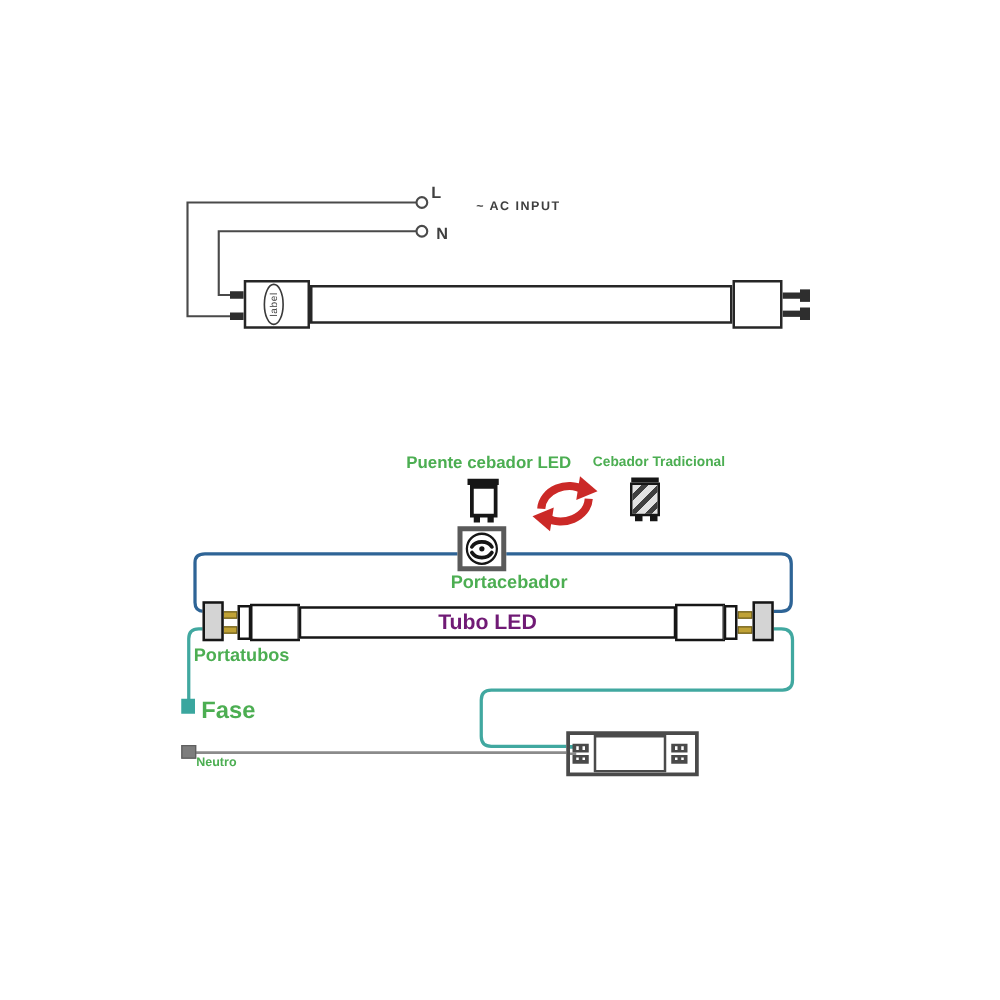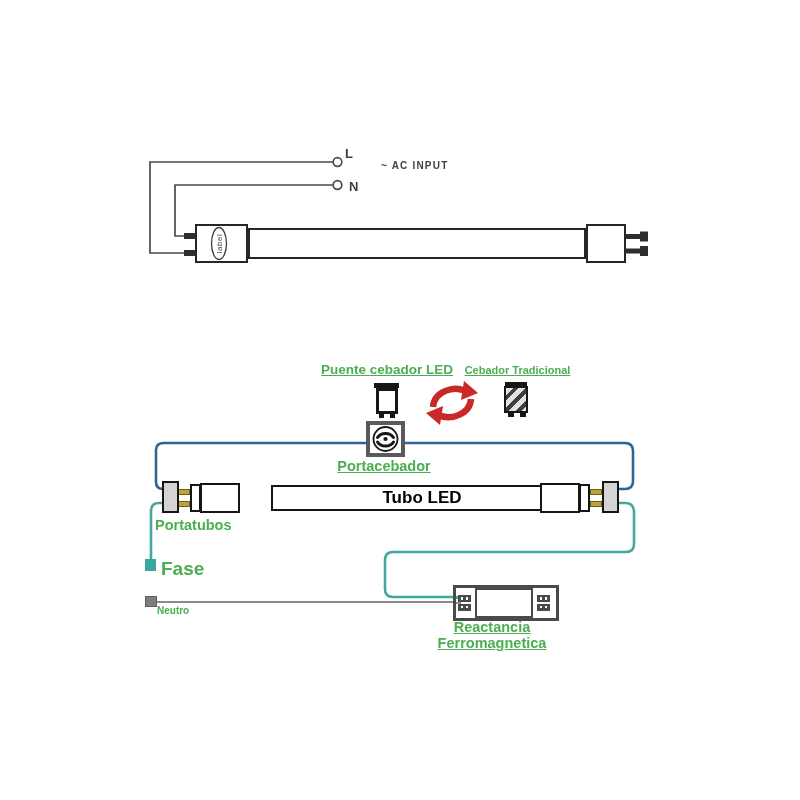--- a/index.html
+++ b/index.html
@@ -7,25 +7,25 @@
          font-family:"Liberation Sans",sans-serif;overflow:hidden;}
   .layer{position:absolute;left:0;top:0;z-index:1;}
   .comp{position:absolute;z-index:2;box-sizing:border-box;}
   .txt{position:absolute;z-index:3;white-space:nowrap;}
   .outline{background:#fff;border:2px solid #262626;}
   .outline-lo{background:#fff;border:2px solid #161616;}
   .holder{background:#d4d4d4;border:2px solid #161616;}
   .pin{background:#c0a236;border:1px solid #6f5f1e;}
   .green{color:#4cae52;font-weight:bold;text-align:right;}
   .dark{color:#3f3f3f;font-weight:600;}
-  .center{text-align:center;text-decoration:underline;}
+  .center{text-align:right;}
   .heading{position:absolute;z-index:3;left:0;right:0;top:300px;text-align:center;
            font-size:18.5px;font-weight:bold;color:#3b3b3b;}
   .tube-text{display:flex;align-items:center;justify-content:center;
-             font-size:17px;font-weight:bold;color:#000000;margin-left:32px;}
+             font-size:17px;font-weight:bold;color:#701a75;}
   .term{position:absolute;background:#4a4a4a;}
   .term i{position:absolute;width:2.5px;height:2.5px;background:#fff;top:2.2px;}
   .term i.d1{left:2.5px;} .term i.d2{left:7.5px;}
   .stub{position:absolute;}
 </style>
 </head>
 <body>
 
 <div id="stage">
 
@@ -63,24 +63,20 @@
   <div class="comp outline" style="left:248px;top:228px;width:338px;height:31px;"></div>
   <div class="comp outline" style="left:586px;top:224px;width:40px;height:39px;"></div>
 
 
   <div class="txt green center" style="left:317px;top:362px;width:140px;font-size:13.5px;">Puente cebador LED</div>
   <div class="txt green center" style="left:455px;top:364px;width:125px;font-size:11px;">Cebador Tradicional</div>
   <div class="txt green center" style="left:314px;top:458px;width:140px;font-size:14.5px;">Portacebador</div>
   <div class="txt green" style="left:155px;top:517px;font-size:14.5px;">Portatubos</div>
   <div class="txt green" style="left:161px;top:558px;font-size:19px;">Fase</div>
   <div class="txt green" style="left:157px;top:605px;font-size:10px;">Neutro</div>
-  <div class="txt green center" style="left:412px;top:620px;width:160px;font-size:14.5px;line-height:1.1;">
-    <div>Reactancia</div>
-    <div>Ferromagnetica</div>
-  </div>
 
   <div class="comp" style="left:374px;top:383px;width:25px;height:5px;background:#161616;"></div>
   <div class="comp outline-lo" style="left:376px;top:388px;width:22px;height:26px;border-width:3px;"></div>
   <div class="comp" style="left:379px;top:413px;width:5px;height:5px;background:#161616;"></div>
   <div class="comp" style="left:390px;top:413px;width:5px;height:5px;background:#161616;"></div>
 
   <svg class="comp" style="left:424px;top:380px;" width="56" height="46" viewBox="0 0 56 46">
     <path d="M9,27 C10,12 30,4 43,12" fill="none" stroke="#cb2927" stroke-width="6.5"></path>
     <polygon points="40,1 54,13 37,20" fill="#cb2927"></polygon>
     <path d="M47,19 C46,34 26,42 13,34" fill="none" stroke="#cb2927" stroke-width="6.5"></path>

